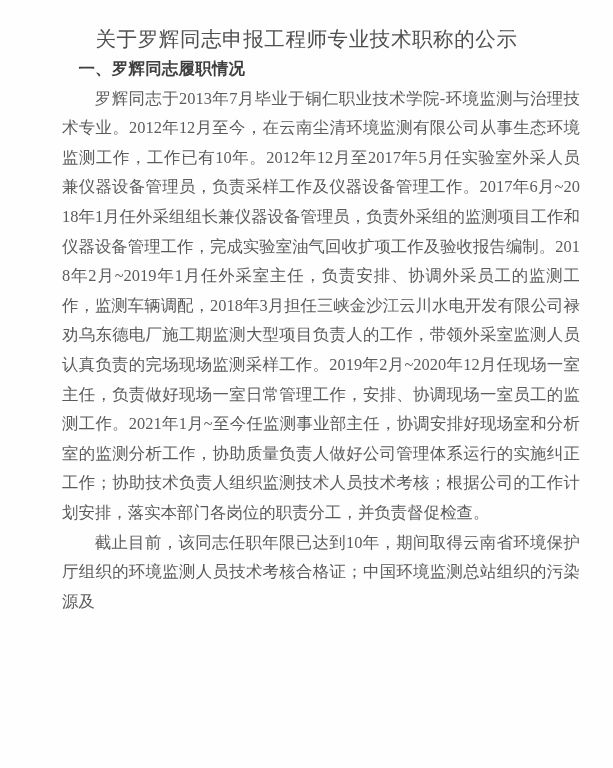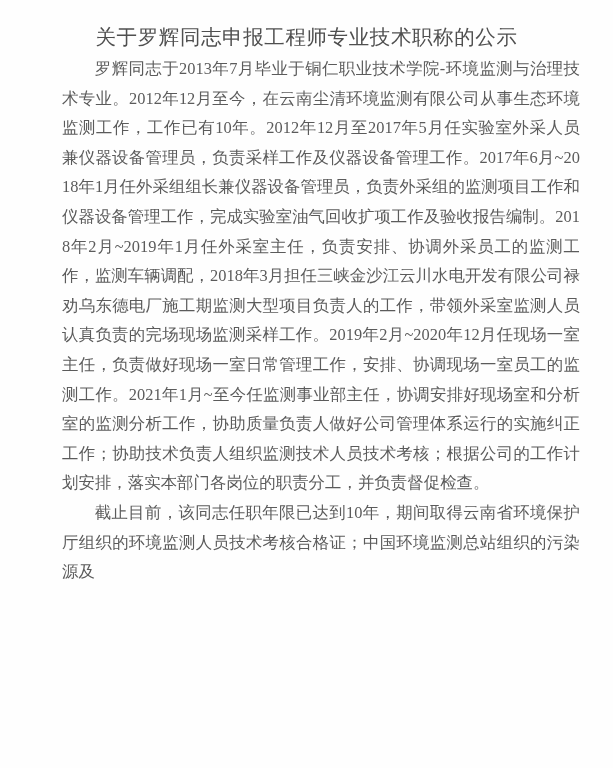--- a/index.html
+++ b/index.html
@@ -25,21 +25,21 @@
   }
   .doc-title {
     margin: 0;
     padding: 24px 40px 0 40px;
     text-align: center;
     font-size: 20.5px;
     font-weight: 400;
     line-height: 30px;
     letter-spacing: 0.6px;
     color: #4f4f4f;
-    font-family: Liberation Mono, monospace;
+    font-family: Liberation Serif, serif;
     white-space: nowrap;
   }
   .body-area {
     padding: 0 33px 0 62px;
   }
   p.para {
     margin: 0;
     font-size: 16.4px;
     line-height: 29.6px;
     letter-spacing: 0.05px;
@@ -69,19 +69,20 @@
 </head>
 <body>
 
 <div class="page">
 
   <h1 class="doc-title">关于罗辉同志申报工程师专业技术职称的公示</h1>
 
   <div class="body-area">
 
 
+    <p class="section-head">一、罗辉同志履职情况</p>
 
     <p class="para">罗辉同志于2013年7月毕业于铜仁职业技术学院-环境监测与治理技术专业。2012年12月至今，在云南尘清环境监测有限公司从事生态环境监测工作，工作已有10年。2012年12月至2017年5月任实验室外采人员兼仪器设备管理员，负责采样工作及仪器设备管理工作。2017年6月~2018年1月任外采组组长兼仪器设备管理员，负责外采组的监测项目工作和仪器设备管理工作，完成实验室油气回收扩项工作及验收报告编制。2018年2月~2019年1月任外采室主任，负责安排、协调外采员工的监测工作，监测车辆调配，2018年3月担任三峡金沙江云川水电开发有限公司禄劝乌东德电厂施工期监测大型项目负责人的工作，带领外采室监测人员认真负责的完场现场监测采样工作。2019年2月~2020年12月任现场一室主任，负责做好现场一室日常管理工作，安排、协调现场一室员工的监测工作。2021年1月~至今任监测事业部主任，协调安排好现场室和分析室的监测分析工作，协助质量负责人做好公司管理体系运行的实施纠正工作；协助技术负责人组织监测技术人员技术考核；根据公司的工作计划安排，落实本部门各岗位的职责分工，并负责督促检查。</p>
 
     <p class="para">截止目前，该同志任职年限已达到10年，期间取得云南省环境保护厅组织的环境监测人员技术考核合格证；中国环境监测总站组织的污染源及</p>
 
   </div>
 </div>
 
 </body></html>

